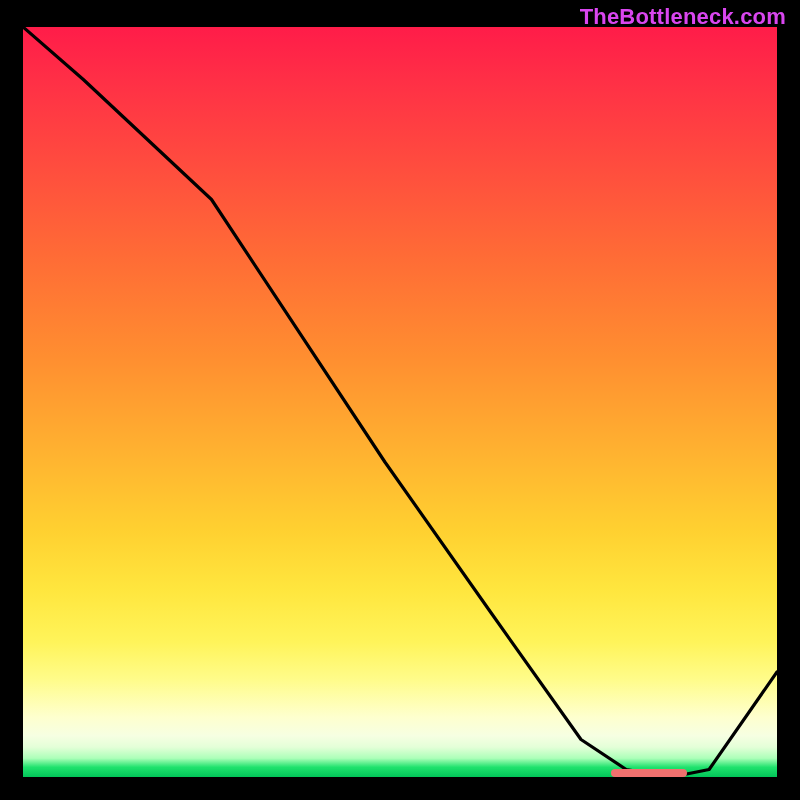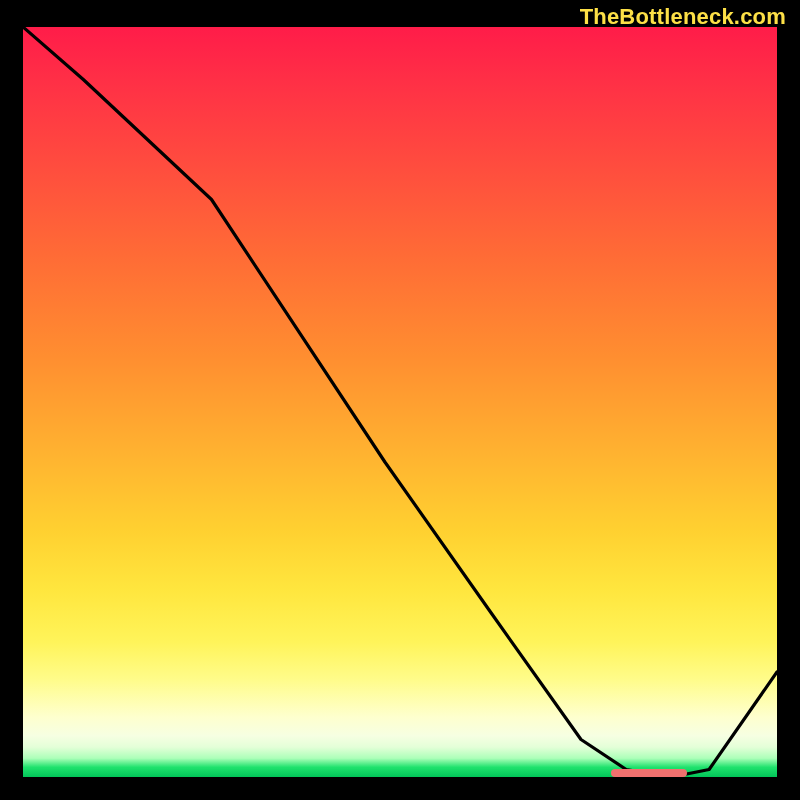--- a/index.html
+++ b/index.html
@@ -14,21 +14,21 @@
   .stage {
     position: relative;
     width: 800px;
     height: 800px;
     background: #000000;
   }
   .watermark {
     position: absolute;
     top: 4px;
     right: 14px;
-    color: #fde047;
+    color: #d946ef;
     font-size: 22px;
     font-weight: 600;
     letter-spacing: 0.2px;
     z-index: 50;
     user-select: none;
   }
   .plot-frame {
     position: absolute;
     left: 20px;
     top: 24px;

